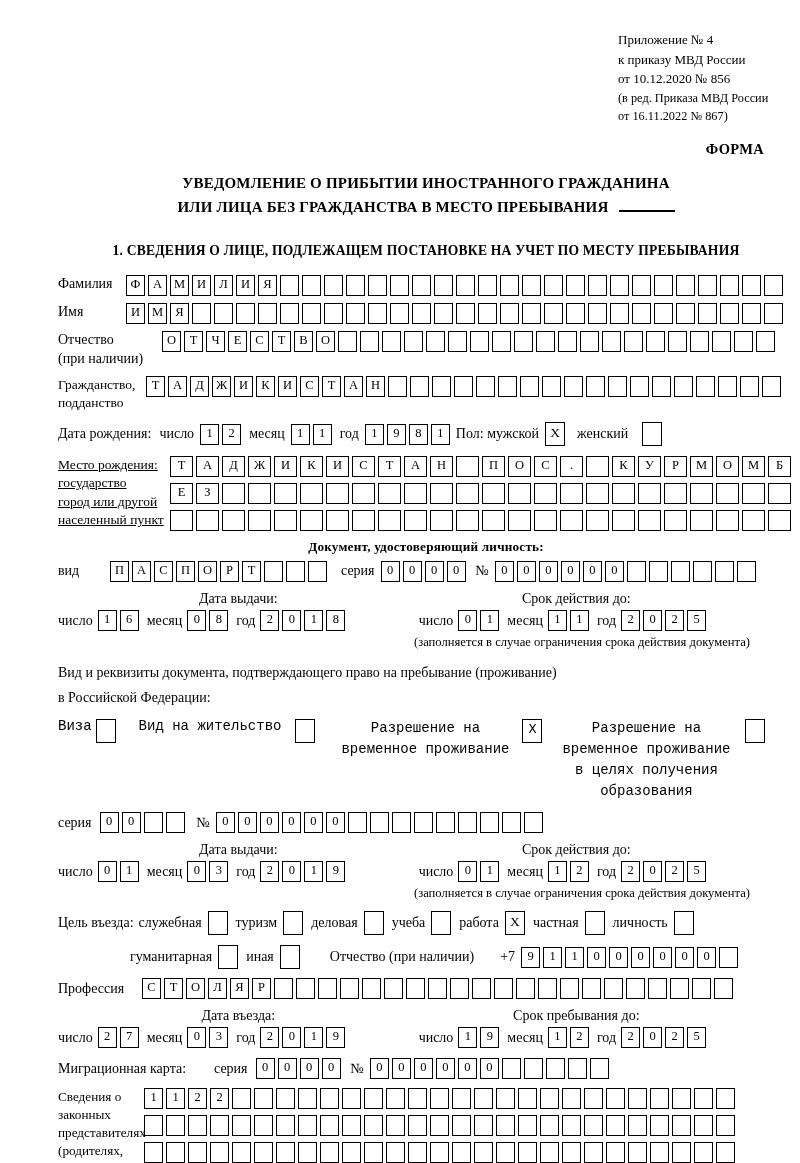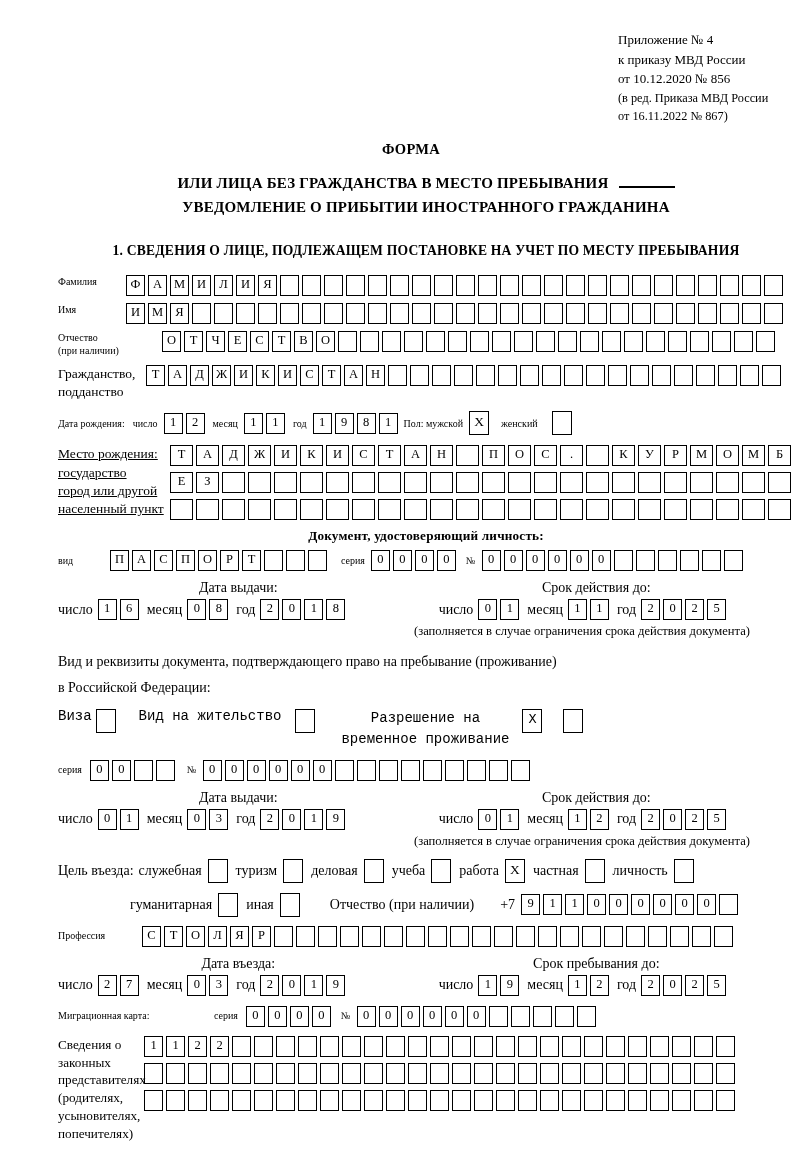--- a/index.html
+++ b/index.html
@@ -6,50 +6,50 @@
   html,body { background:#fff; }
   body {
     width:800px; height:1163px; overflow:hidden;
     font-family:"Liberation Serif","DejaVu Serif",serif;
     color:#000; font-size:14px;
   }
   .page { padding:30px 6px 0 58px; }
 
   .appendix { margin-left:560px; font-size:13px; line-height:1.5; }
   .appendix .ed { font-size:12.3px; }
-  .form-label { font-weight:bold; text-align:center; padding-right:30px; margin-top:16px; font-size:14.5px; letter-spacing:.3px; }
+  .form-label { font-weight:bold; text-align:right; padding-right:30px; margin-top:16px; font-size:14.5px; letter-spacing:.3px; }
 
   .title { font-weight:bold; text-align:center; font-size:15px; line-height:1.55; margin-top:14px; letter-spacing:.2px; }
   .blank-line { display:inline-block; width:56px; border-bottom:2px solid #000; height:12px; margin-left:10px; }
 
   .section-heading { font-weight:bold; font-size:13.6px; margin-top:24px; text-align:center; letter-spacing:.2px; }
 
   .frow { display:flex; align-items:flex-start; margin-top:7px; }
-  .lbl { font-size:10px; flex:none; line-height:1.35; }
+  .lbl { font-size:14px; flex:none; line-height:1.35; }
   .w-surname   { width:68px; }
   .w-patronymic{ width:104px; }
   .w-citizen   { width:88px; font-size:13.5px; }
   .w-birthpl   { width:112px; font-size:13.5px;text-decoration:underline; }
   .w-prof      { width:84px; }
   .w-repr      { width:86px; font-size:13.2px; }
 
   .cells { display:inline-flex; gap:3px; vertical-align:middle; flex-wrap:nowrap; }
   .cell {
     width:19px; height:21px; min-width:19px; border:1.6px solid #000;
     display:inline-block; text-align:center; line-height:17px; font-size:12.5px;
   }
   .wide .cell { width:23px; min-width:23px; }
   .stack { display:flex; flex-direction:column; gap:6px; }
 
   .checkbox {
     display:inline-block; width:20px; height:24px; border:1.6px solid #000;
     text-align:center; line-height:20px; font-size:13.5px; vertical-align:middle; flex:none;
   }
 
-  .dates-row { display:flex; margin-top:9px;gap:20px; }
+  .dates-row { display:flex; margin-top:9px; }
   .date-col { flex:0 0 49%; }
   .date-col.right { flex:0 0 51%; }
   .date-heading { text-align:center; margin-bottom:3px; }
   .date-col.right .date-heading { padding-right:60px; }
   .date-fields { display:flex; align-items:center; }
   .date-fields .cells { margin:0 8px 0 5px; }
   .note { font-size:12.6px; text-align:right; padding-right:44px; margin-top:4px; }
 
   .options-row { display:flex; align-items:flex-start; margin-top:8px; }
   .opt-wrap { display:flex; align-items:flex-start; margin-right:13px;font-family:Liberation Mono, monospace; }
@@ -71,22 +71,22 @@
     <div>Приложение № 4</div>
     <div>к приказу МВД России</div>
     <div>от 10.12.2020 № 856</div>
     <div class="ed">(в ред. Приказа МВД России</div>
     <div class="ed">от 16.11.2022 № 867)</div>
   </div>
 
   <div class="form-label">ФОРМА</div>
 
   <div class="title">
+    <div>УВЕДОМЛЕНИЕ О ПРИБЫТИИ ИНОСТРАННОГО ГРАЖДАНИНА</div>
     <div><span>ИЛИ ЛИЦА БЕЗ ГРАЖДАНСТВА В МЕСТО ПРЕБЫВАНИЯ</span><span class="blank-line"></span></div>
-    <div>УВЕДОМЛЕНИЕ О ПРИБЫТИИ ИНОСТРАННОГО ГРАЖДАНИНА</div>
   </div>
 
   <div class="section-heading">1. СВЕДЕНИЯ О ЛИЦЕ, ПОДЛЕЖАЩЕМ ПОСТАНОВКЕ НА УЧЕТ ПО МЕСТУ ПРЕБЫВАНИЯ</div>
 
   <div class="frow" style="margin-top:16px;">
     <span class="lbl w-surname">Фамилия</span>
     <span class="cells">
         <span class="cell">Ф</span>
         <span class="cell">А</span>
         <span class="cell">М</span>
@@ -445,20 +445,21 @@
     </span>
     <span class="opt-wrap" style="margin-left:10px">
       <span>Вид на жительство</span>
       <span class="checkbox" style="margin-left:14px"></span>
     </span>
     <span class="opt-wrap" style="margin-left:8px">
       <span class="opt-center opt-w1">Разрешение на временное проживание</span>
       <span class="checkbox">X</span>
     </span>
     <span class="opt-wrap">
+      <span class="opt-center opt-w2">Разрешение на временное проживание в целях получения образования</span>
       <span class="checkbox"></span>
     </span>
   </div>
 
   <div class="frow" style="align-items:center;margin-top:10px;">
     <span class="lbl" style="margin-right:8px">серия</span>
     <span class="cells">
         <span class="cell">0</span>
         <span class="cell">0</span>
         <span class="cell"></span>

